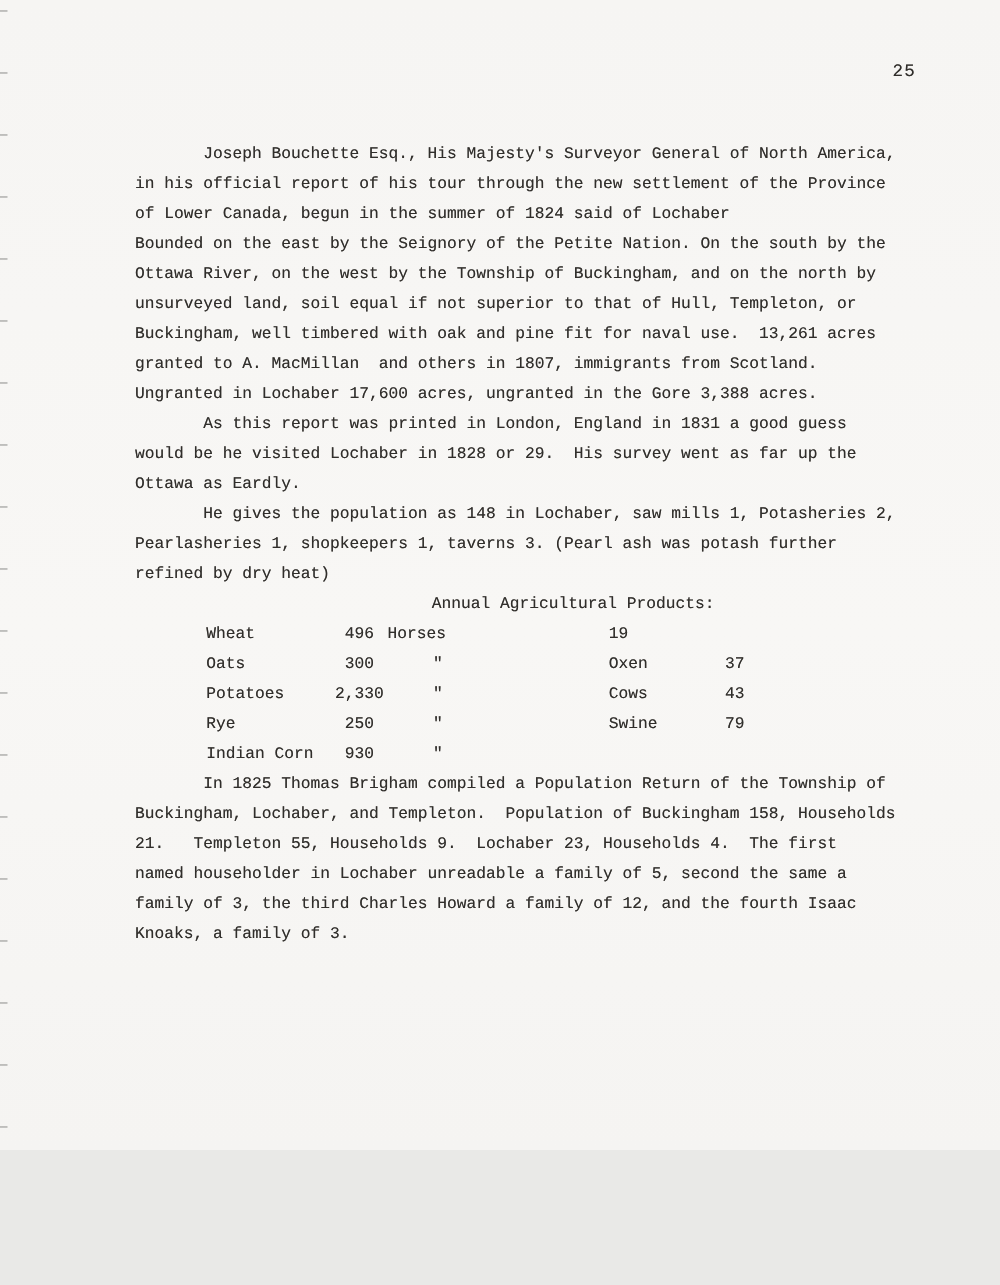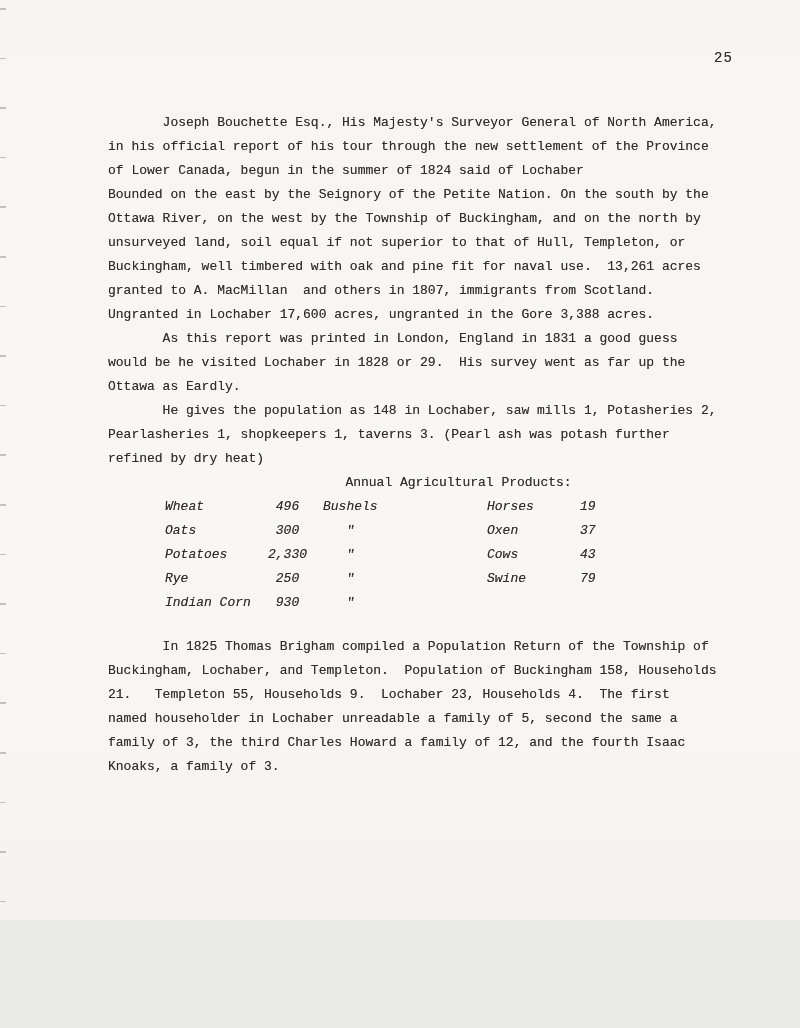--- a/index.html
+++ b/index.html
@@ -46,36 +46,35 @@
     top: 111px;
     width: 644px;
     font-size: 13px;
     line-height: 24px;
     text-shadow: 0 0 0.5px rgba(45,42,38,0.55);
   }
   .para {
     white-space: pre-wrap;
   }
   .para-last {
-    margin-top: 20px;
+    margin-top: 0;
   }
   .table-heading {
     margin-left: 57px;
     height: 24px;
     white-space: pre;
     text-align: center;
   }
   .ag-table {
     margin-left: 57px;
   }
   .ag-row {
     display: grid;
     grid-template-columns: 100px 45px 177px 93px 40px;
     height: 24px;
-    font-style: italic;
   }
   .cell {
     white-space: pre;
   }
   .cell-amount {
     text-align: center;
   }
   .cell-unit {
     padding-left: 13px;
   }
@@ -109,21 +108,20 @@
 Pearlasheries 1, shopkeepers 1, taverns 3. (Pearl ash was potash further
 refined by dry heat)</div>
 
     <div class="table-heading">Annual Agricultural Products:</div>
 
     <div class="ag-table">
 
       <div class="ag-row">
         <span class="cell cell-product">Wheat</span>
         <span class="cell cell-amount">496</span>
-        <span class="cell cell-unit">Bushels</span>
         <span class="cell cell-animal">Horses</span>
         <span class="cell cell-count">19</span>
       </div>
 
       <div class="ag-row">
         <span class="cell cell-product">Oats</span>
         <span class="cell cell-amount">300</span>
         <span class="cell cell-unit">   "</span>
         <span class="cell cell-animal">Oxen</span>
         <span class="cell cell-count">37</span>

